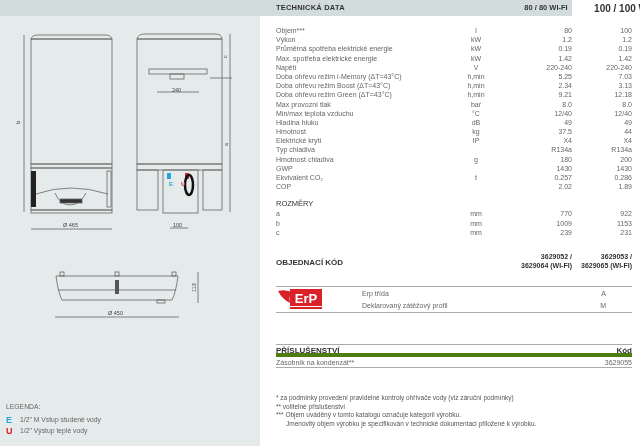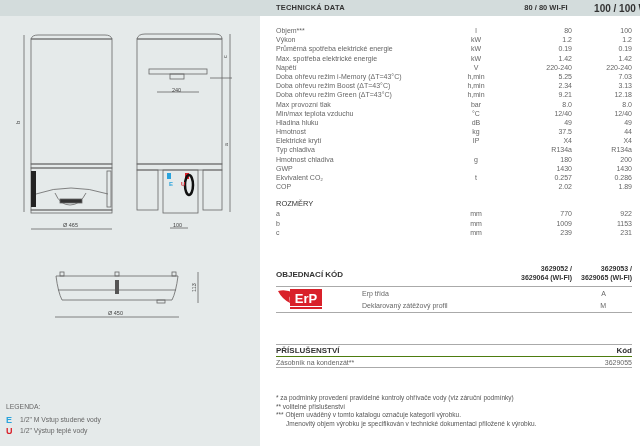--- a/index.html
+++ b/index.html
@@ -1,42 +1,42 @@
 <!DOCTYPE html>
 <html><head>
 <meta charset="utf-8">
 <style>
   * { box-sizing: border-box; margin: 0; padding: 0; }
   body { width: 640px; height: 446px; overflow: hidden; background: #ffffff; font-family: "Liberation Sans", sans-serif; color: #555; position: relative; }
   .left-panel { position: absolute; left: 0; top: 0; width: 260px; height: 446px; background: #e5eaea; }
-  .header-band { position: absolute; left: 0; top: 0; width: 640px; height: 16px; background: #d3dcdc; }
+  .header-band { position: absolute; left: 0; top: 0; width: 572px; height: 16px; background: #d3dcdc; }
   .header-band .title { position: absolute; left: 276px; top: 3px; font-size: 7.5px; font-weight: bold; color: #333; letter-spacing: 0.2px; }
   .header-band .col1 { position: absolute; left: 510px; width: 72px; text-align: center; top: 3px; font-size: 7.5px; font-weight: bold; color: #333; }
   .header-band .col2 { position: absolute; left: 587px; width: 76px; text-align: right; top: 3px; font-size: 10px; font-weight: bold; color: #333; }
   .spec-table { position: absolute; left: 276px; top: 26px; width: 356px; font-size: 7px; color: #666; }
   .row { display: flex; height: 9.2px; line-height: 9.2px; }
   .row .lbl { width: 170px; white-space: nowrap; }
   .row .unit { width: 60px; text-align: center; }
   .row .v1 { width: 66px; text-align: right; }
   .row .v2 { width: 60px; text-align: right; }
   .section-title { font-weight: normal; color: #333; font-size: 7.5px; margin-top: 8px; height: 10px; line-height: 10px; }
   .order { position: absolute; left: 276px; top: 257px; width: 356px; }
-  .order-head { display: flex; align-items: flex-end; border-bottom: 1px solid #aaa; padding-bottom: 4px; height: 30px; }
+  .order-head { display: flex; align-items: flex-end; border-bottom: 1px solid #aaa; padding-bottom: 16px; height: 30px; }
   .order-head .title { width: 196px; font-weight: bold; font-size: 8px; color: #333; padding-bottom: 3px; }
   .order-head .c1 { width: 100px; text-align: right; font-weight: bold; font-size: 7px; color: #333; line-height: 9px; }
   .order-head .c2 { width: 60px; text-align: right; font-weight: bold; font-size: 7px; color: #333; line-height: 9px; }
   .erp-rows { display: flex; border-bottom: 1px solid #aaa; height: 26px; gap: 36px; }
   .erp-logo { width: 52px; position: relative; }
   .erp-lines { flex: 1; font-size: 7px; color: #666; }
   .erp-line { display: flex; height: 11px; line-height: 11px; margin-top: 1px; }
   .erp-line .l { width: 144px; }
   .erp-line .a { width: 100px; text-align: right; }
   .erp-line .b { width: 60px; text-align: right; }
   .acc { position: absolute; left: 276px; top: 344px; width: 356px; border-top: 1px solid #aaa; }
-  .acc-head { display: flex; justify-content: space-between; font-weight: bold; font-size: 8px; color: #333; height: 12px; line-height: 12px; border-bottom: 1px solid #4d7c0f; }
+  .acc-head { display: flex; justify-content: space-between; font-weight: bold; font-size: 8px; color: #333; height: 12px; line-height: 12px; border-bottom: 4px solid #4d7c0f; }
   .acc-row { display: flex; justify-content: space-between; font-size: 7px; color: #666; height: 11px; line-height: 11px; border-bottom: 1px solid #aaa; }
   .notes { position: absolute; left: 276px; top: 394px; font-size: 6.5px; color: #555; line-height: 8.5px; }
   .notes .indent { padding-left: 10px; }
   .legend { position: absolute; left: 6px; top: 403px; font-size: 6.8px; color: #666; }
   .legend .ltitle { height: 11px; }
   .legend .litem { display: flex; align-items: center; height: 11px; }
   .legend .letter { font-weight: bold; font-size: 9px; width: 14px; }
   .drawings { position: absolute; left: 0; top: 0; }
 </style>
 </head>

